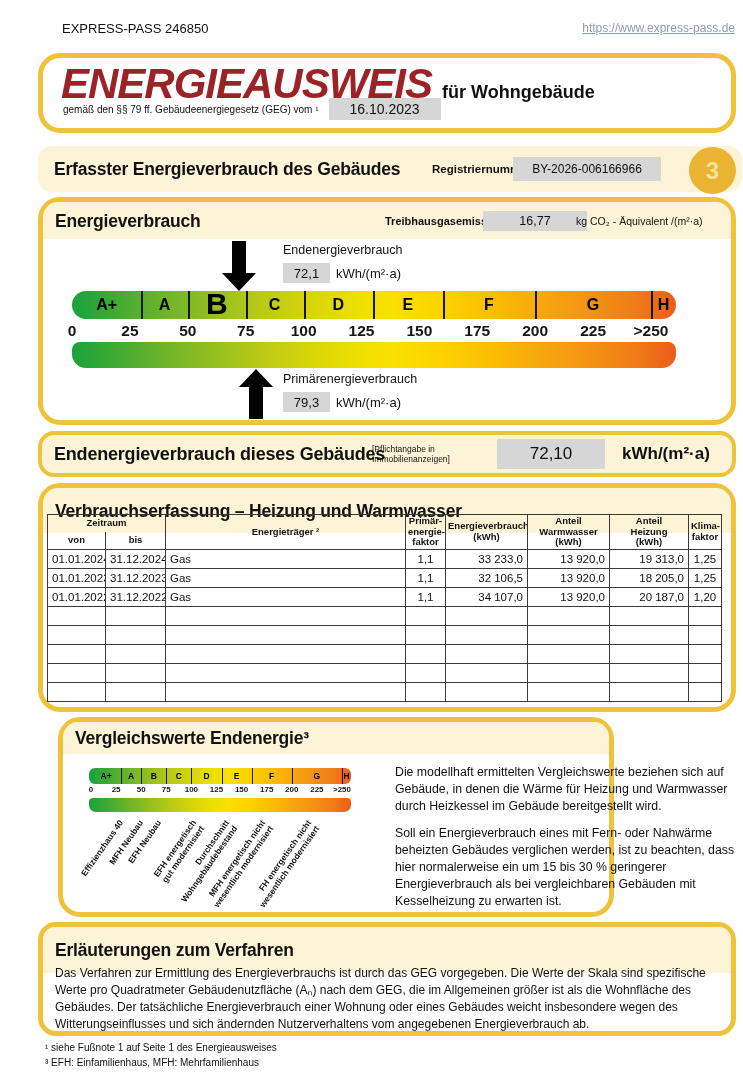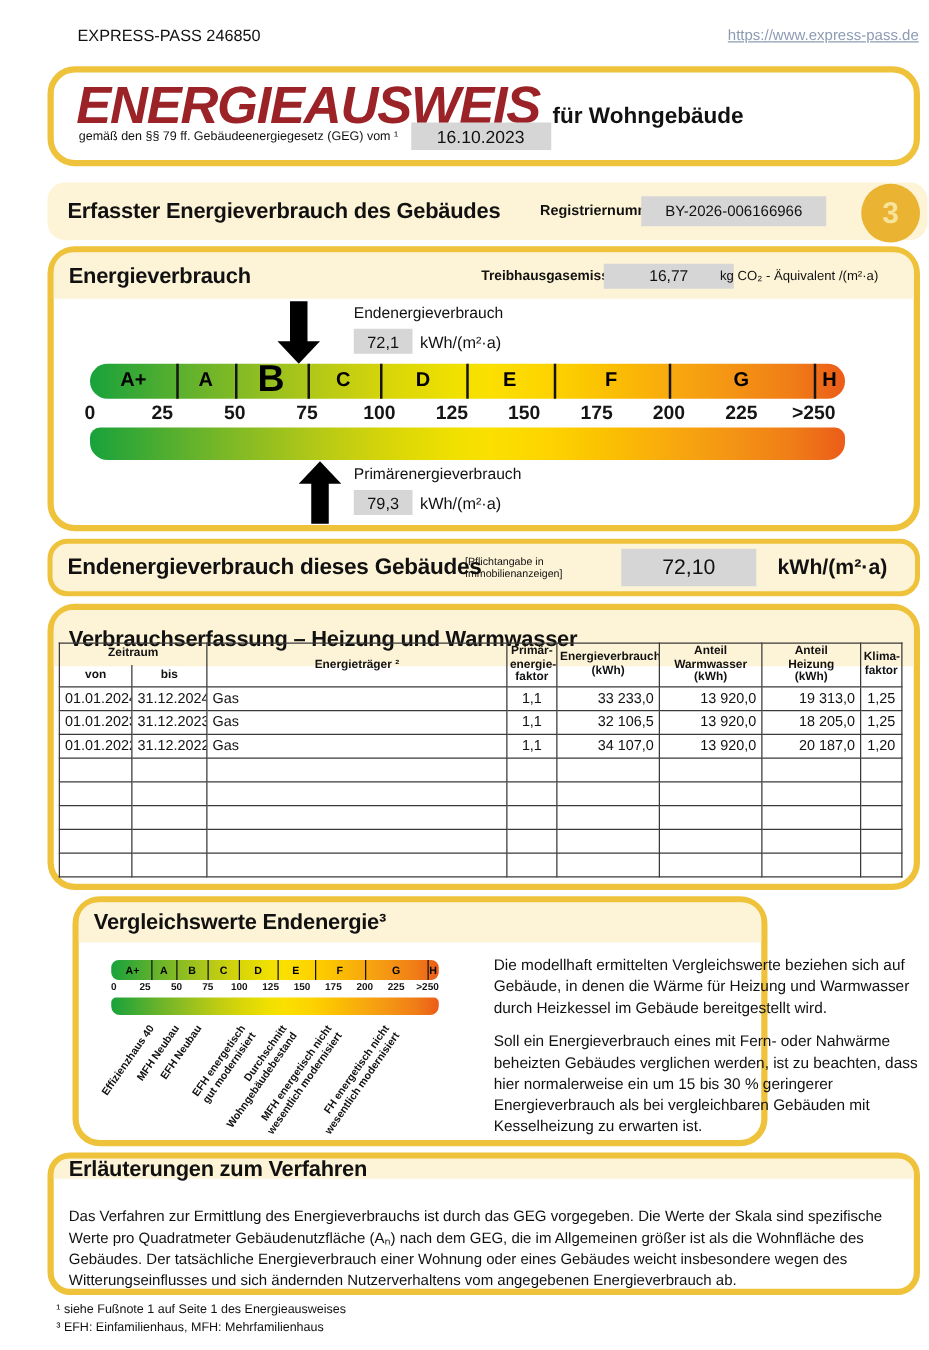--- a/index.html
+++ b/index.html
@@ -300,21 +300,21 @@
         <div class="scale-tick" style="left: 253.9px; top: 64px; font-size: 8px;">225</div>
         <div class="scale-tick" style="left: 279px; top: 64px; font-size: 8px;">&gt;250</div>
       </div>
     <div class="abs" style="left:332px;top:42px;width:348px;">
       <p class="para">Die modellhaft ermittelten Vergleichswerte beziehen sich auf Gebäude, in denen die Wärme für Heizung und Warmwasser durch Heizkessel im Gebäude bereitgestellt wird.</p>
       <p class="para">Soll ein Energieverbrauch eines mit Fern- oder Nahwärme beheizten Gebäudes verglichen werden, ist zu beachten, dass hier normalerweise ein um 15 bis 30 % geringerer Energieverbrauch als bei vergleichbaren Gebäuden mit Kesselheizung zu erwarten ist.</p>
     </div>
   </div>
 
   <div class="abs gold" style="left:38px;top:922px;width:698px;height:114px;border-radius:18px;">
-    <div class="hdrband cream" style="height:16px;border-radius:12px 12px 0 0;">
+    <div class="hdrband cream" style="height:46px;border-radius:12px 12px 0 0;">
       <div class="abs cv sec-title" style="left:12px;">Erläuterungen zum Verfahren</div>
     </div>
     <div class="abs" style="left:12px;top:38px;width:664px;font-size:12px;line-height:1.42;">Das Verfahren zur Ermittlung des Energieverbrauchs ist durch das GEG vorgegeben. Die Werte der Skala sind spezifische Werte pro Quadratmeter Gebäudenutzfläche (Aₙ) nach dem GEG, die im Allgemeinen größer ist als die Wohnfläche des Gebäudes. Der tatsächliche Energieverbrauch einer Wohnung oder eines Gebäudes weicht insbesondere wegen des Witterungseinflusses und sich ändernden Nutzerverhaltens vom angegebenen Energieverbrauch ab.</div>
   </div>
 
   <div class="abs" style="left:45px;top:1040px;font-size:10px;line-height:1.5;">
     <div>¹ siehe Fußnote 1 auf Seite 1 des Energieausweises</div>
     <div>³ EFH: Einfamilienhaus, MFH: Mehrfamilienhaus</div>
   </div>
 

